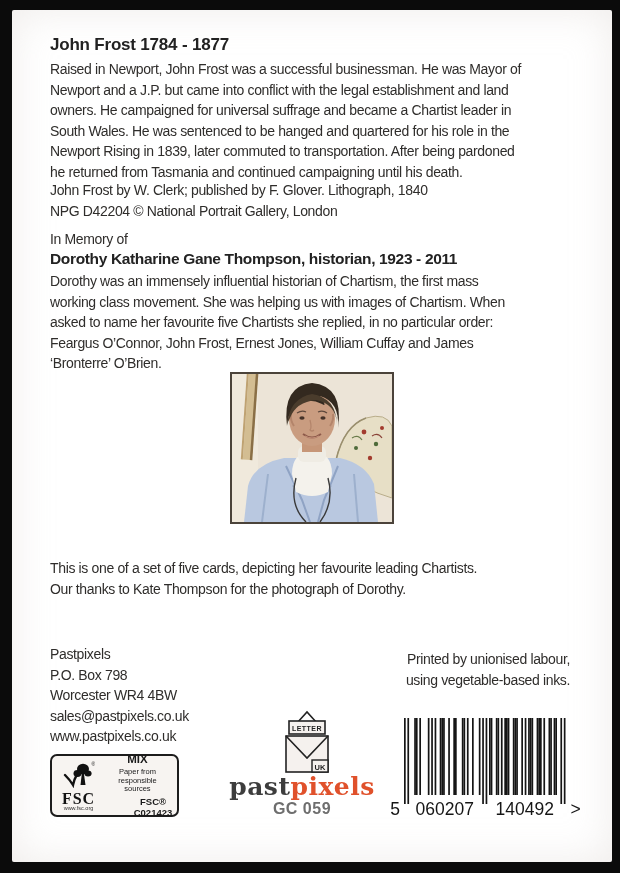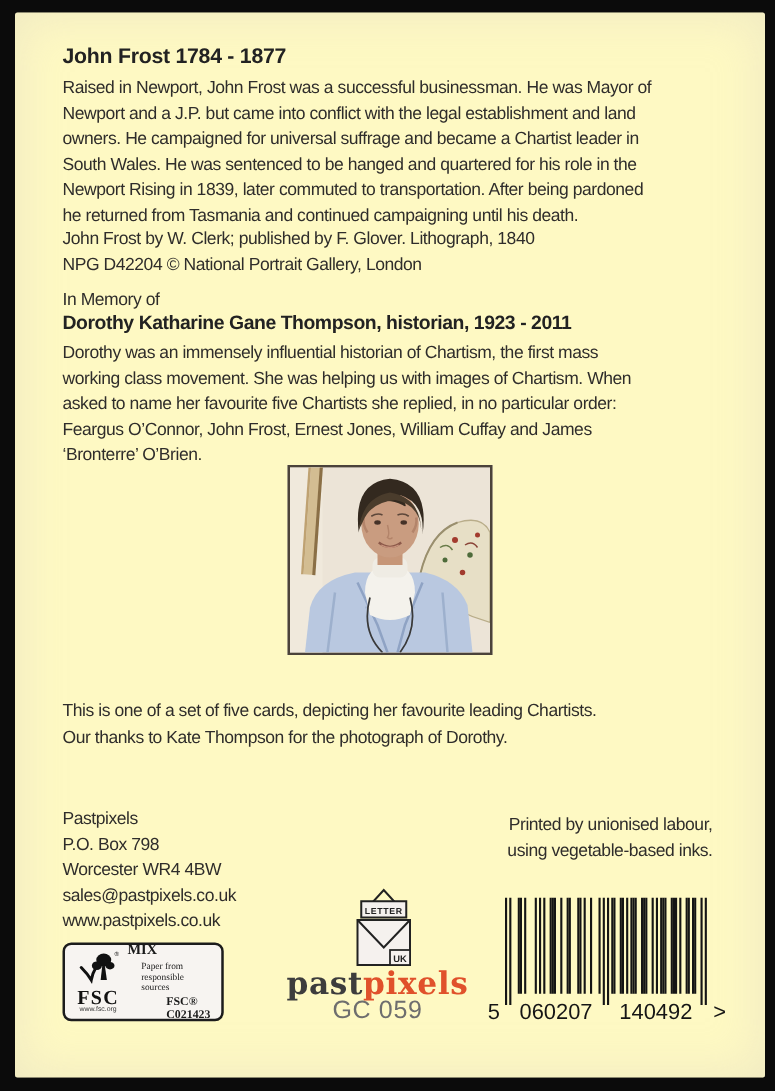--- a/index.html
+++ b/index.html
@@ -2,21 +2,21 @@
 <html><head>
 <meta charset="utf-8">
 <style>
   html,body{margin:0;padding:0;}
   .canvas{
     position:relative;width:620px;height:873px;background:#0b0b0b;
     font-family:"Liberation Sans",sans-serif;overflow:hidden;
   }
   .card{
     position:absolute;left:12px;top:10px;width:600px;height:852px;
-    background:#fef9c3;border-radius:2px;
+    background:#ffffff;border-radius:2px;
     box-shadow:inset 0 0 40px rgba(210,200,195,.35);
   }
   .txt{
     position:absolute;color:#2f2d2b;font-size:14px;line-height:20.5px;
     letter-spacing:-0.35px;white-space:pre-line;
   }
   .b{font-weight:bold;color:#222;}
   #frost-title{left:38px;top:24px;font-size:17px;line-height:22px;letter-spacing:-0.2px;}
   #frost-body{left:38px;top:49px;width:545px;}
   #credit{left:38px;top:170px;width:545px;}
@@ -33,32 +33,32 @@
   #stamp{position:absolute;left:270px;top:700px;width:50px;height:66px;}
   #fsc-label{
     position:absolute;left:38px;top:744px;width:125px;height:59px;
     border:2px solid #1c1c1c;border-radius:7px;background:#f7f4f1;
     display:flex;align-items:center;
   }
   .fsc-left{width:47px;text-align:center;padding-left:3px;}
   .fsc-word{font-family:"Liberation Serif",serif;font-weight:bold;font-size:16px;
     letter-spacing:1px;color:#111;line-height:13px;}
   .fsc-url{font-size:5.5px;color:#333;letter-spacing:0;}
-  .fsc-right{flex:1;color:#1a1a1a;padding-right:4px;font-family:Liberation Serif, serif;}
+  .fsc-right{flex:1;text-align:center;color:#1a1a1a;padding-right:4px;}
   .fsc-mix{font-weight:bold;font-size:11.5px;line-height:13px;}
   .fsc-desc{font-size:7.5px;line-height:8.5px;white-space:pre-line;margin:2px 11px;}
   .fsc-lic{font-weight:bold;font-size:9.5px;margin-left:31px;}
   #logo-block{position:absolute;left:200px;top:764px;width:180px;text-align:center;}
   #logo-word{
     font-family:"DejaVu Serif",serif;font-weight:bold;font-size:25px;line-height:26px;
     letter-spacing:0.5px;
   }
   .logo-past{color:#3d3d3d;}
   .logo-pixels{color:#e0512b;}
-  #product-code{font-size:20px;color:#6e6e6e;letter-spacing:0.5px;line-height:17px;}
+  #product-code{font-size:16px;color:#6e6e6e;letter-spacing:0.5px;line-height:17px;font-weight:bold;}
   #barcode{position:absolute;left:372px;top:708px;width:205px;height:100px;}
   svg text{font-family:"Liberation Sans",sans-serif;}
 </style>
 </head>
 <body>
 
 <div class="canvas">
   <div class="card">
 
     <div class="txt b" id="frost-title">John Frost 1784 - 1877</div>

